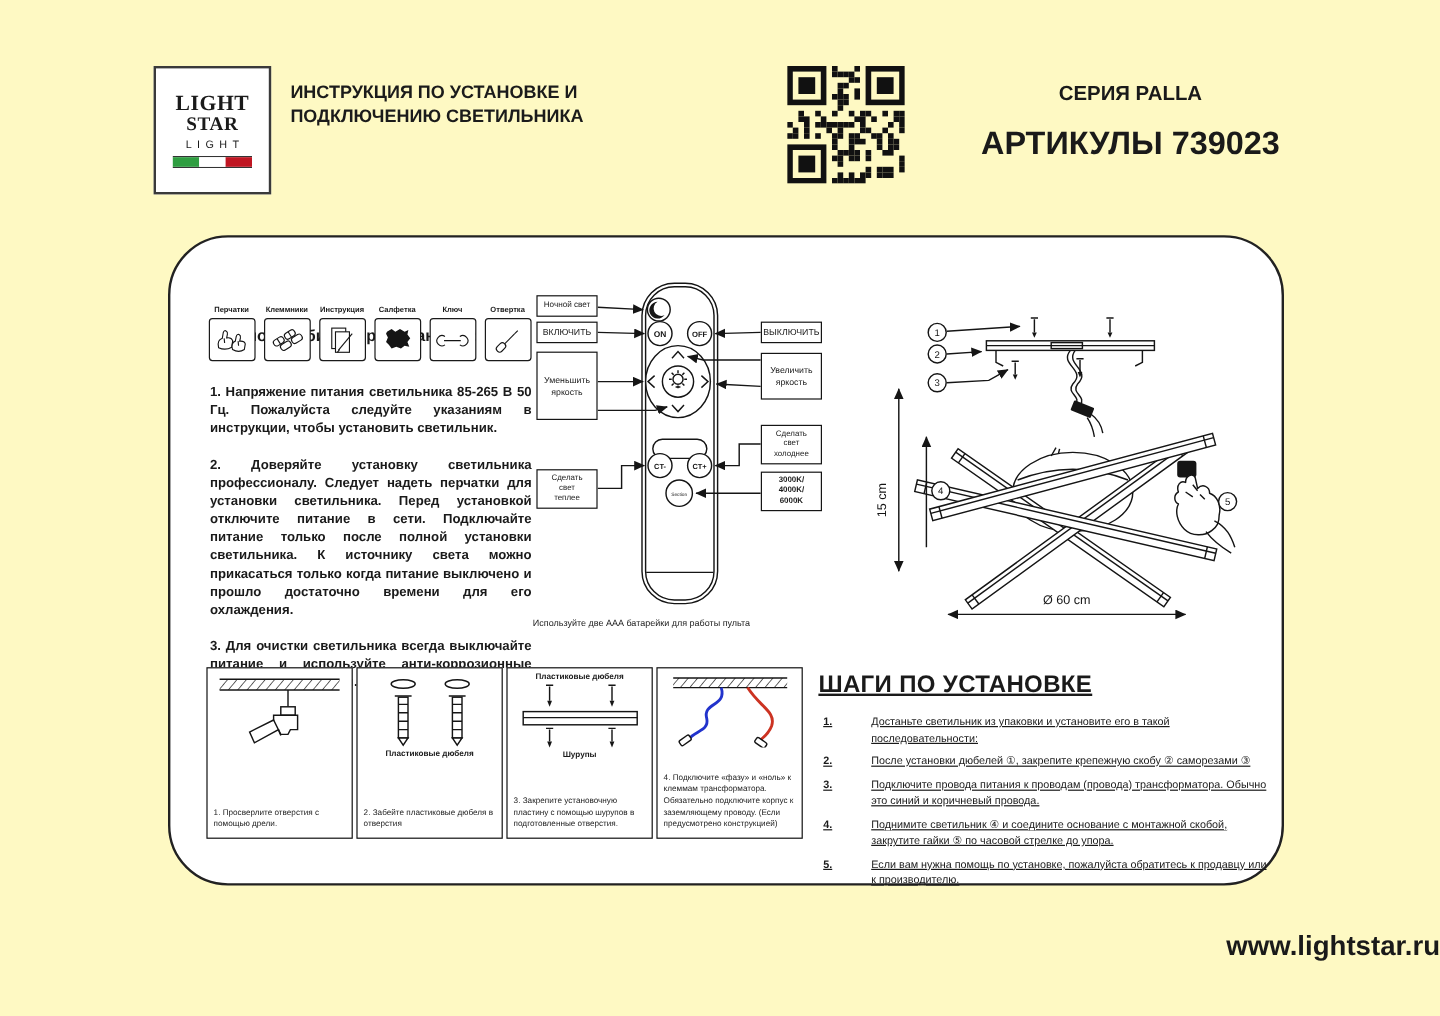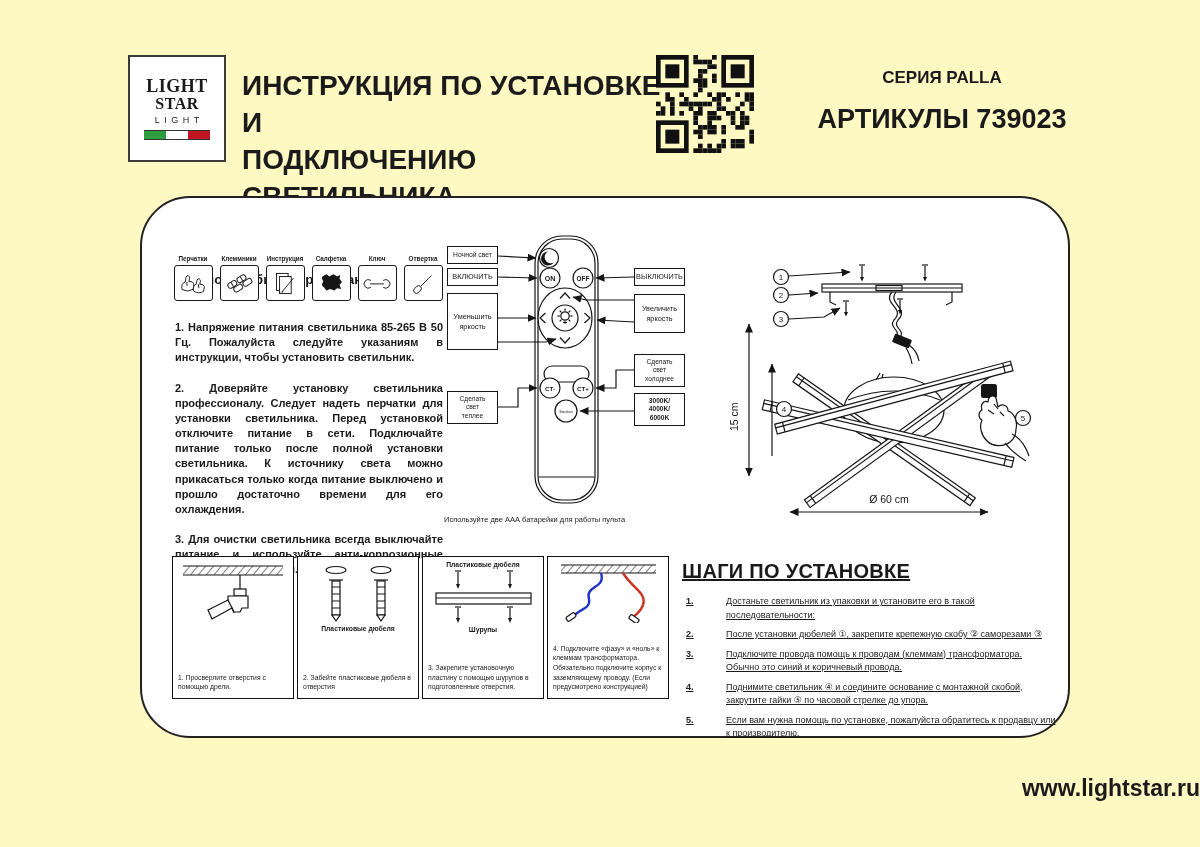--- a/index.html
+++ b/index.html
@@ -7,21 +7,21 @@
         font-family:"Liberation Sans","DejaVu Sans",sans-serif;color:#1a1a1a;}
   .abs{position:absolute;}
   
   .logo-box{left:128px;top:55px;width:94px;height:103px;border:2px solid #3a3a3a;
             display:flex;flex-direction:column;align-items:center;justify-content:center;background:#fff;}
   .logo-l1{font-family:"Liberation Serif","DejaVu Serif",serif;font-weight:bold;font-size:18px;letter-spacing:.5px;line-height:1;}
   .logo-l2{font-family:"Liberation Serif","DejaVu Serif",serif;font-weight:bold;font-size:16px;letter-spacing:.5px;line-height:1;margin-top:1px;}
   .logo-l3{font-size:9px;letter-spacing:4.5px;margin-top:3px;text-indent:4.5px;}
   .logo-flag{margin-top:5px;width:66px;height:8px;border-top:1.5px solid #333;border-bottom:1.5px solid #333;display:flex;}
   .logo-flag span{flex:1;}
-  .doc-title{left:242px;top:68px;width:430px;font-size:28px;font-weight:bold;line-height:1.32;color:#1b1b1b;}
+  .doc-title{left:242px;top:68px;width:430px;font-size:15px;font-weight:bold;line-height:1.32;color:#1b1b1b;}
   .series-block{left:802px;top:68px;width:280px;text-align:center;}
   .series-line{font-size:17px;font-weight:bold;margin-bottom:16px;}
   .articles-line{font-size:27px;font-weight:bold;}
   
   .main-box{left:140px;top:196px;width:926px;height:538px;border:2.5px solid #222;border-radius:50px;background:#fff;}
   
   .tools-heading{left:175px;top:234px;font-size:13.5px;font-weight:bold;margin-top:38px;}
   .tools-row{left:172px;top:255px;display:flex;gap:4px;}
   .tool{width:42px;display:flex;flex-direction:column;align-items:center;}
   .tool-label{font-size:6.3px;font-weight:bold;height:10px;white-space:nowrap;}
@@ -604,21 +604,21 @@
     <div class="step-item">
       <div class="step-num">1.</div>
       <div class="step-text">Достаньте светильник из упаковки и установите его в такой последовательности:</div>
     </div>
     <div class="step-item">
       <div class="step-num">2.</div>
       <div class="step-text">После установки дюбелей ①, закрепите крепежную скобу ② саморезами ③</div>
     </div>
     <div class="step-item">
       <div class="step-num">3.</div>
-      <div class="step-text">Подключите провода помощь к проводам (клеммам) трансформатора. Обычно это синий и коричневый провода.</div>
+      <div class="step-text">Подключите провода питания к проводам (провода) трансформатора. Обычно это синий и коричневый провода.</div>
     </div>
     <div class="step-item">
       <div class="step-num">4.</div>
       <div class="step-text">Поднимите светильник ④ и соедините основание с монтажной скобой, закрутите гайки ⑤ по часовой стрелке до упора.</div>
     </div>
     <div class="step-item">
       <div class="step-num">5.</div>
       <div class="step-text">Если вам нужна помощь по установке, пожалуйста обратитесь к продавцу или к производителю.</div>
     </div>
   </div>

